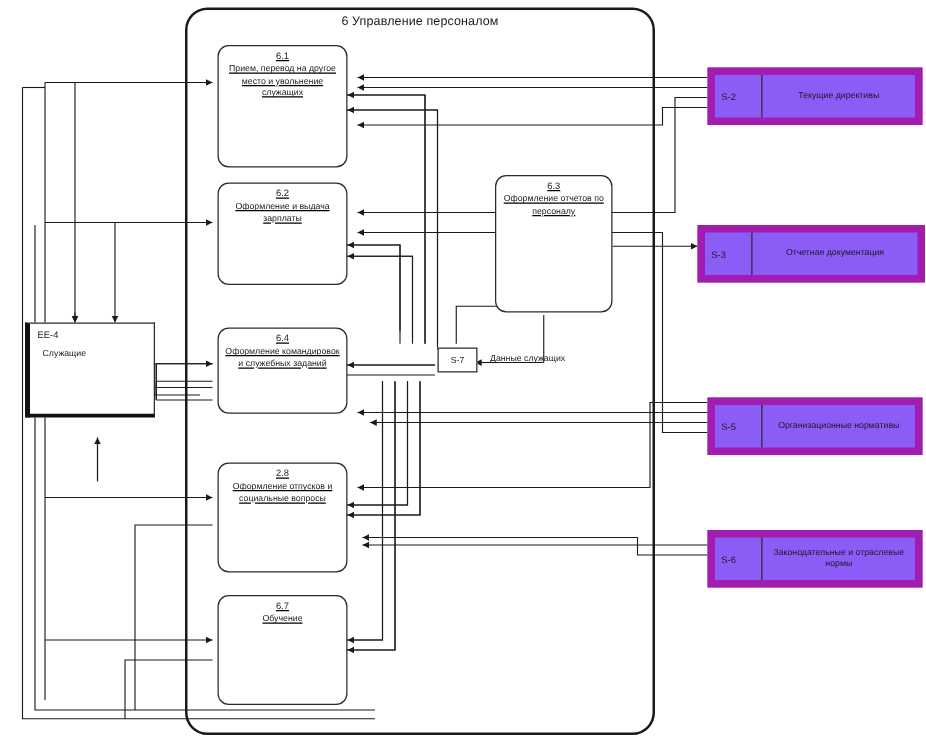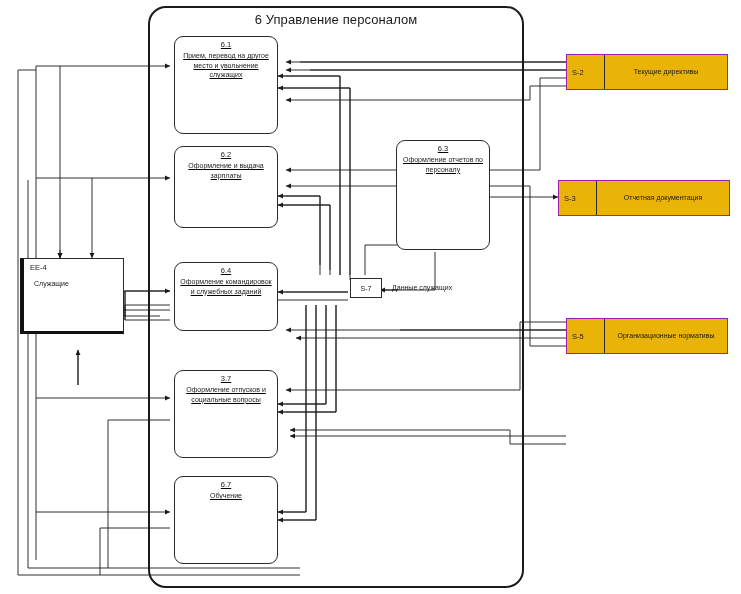--- a/index.html
+++ b/index.html
@@ -35,21 +35,21 @@
     align-items: center;
     text-align: center;
     overflow: hidden;
   }
   .outer-frame {
     border: 2px solid #1a1a1a;
     border-radius: 18px;
     background: transparent;
   }
   .outer-title {
-    font-size: 13px;
+    font-size: 10px;
     color: #1a1a1a;
     margin-top: 4px;
     letter-spacing: 0.1px;
   }
   .proc {
     border: 1px solid #2b2b2b;
     border-radius: 9px;
     background: #ffffff;
     text-decoration: underline;
   }
@@ -80,22 +80,22 @@
   }
   .entity .elabel {
     font-size: 7px;
     color: #1a1a1a;
     padding: 8px 0 0 10px;
   }
   .store {
     display: flex;
     flex-direction: row;
     align-items: stretch;
-    border: 1px solid #a21caf;
-    background: #eab308;
+    border: 6px solid #a21caf;
+    background: #8b5cf6;
     text-align: left;
   }
   .store .sid {
     width: 38px;
     flex: 0 0 38px;
     border-right: 1px solid #2b2b2b;
     font-size: 7.5px;
     color: #1a1a1a;
     display: flex;
     align-items: center;
@@ -245,21 +245,21 @@
     <div class="num">6.3</div>
     <div class="ttl">Оформление отчетов по персоналу</div>
   </div>
 
   <div class="box proc" style="left:174px; top:262px; width:104px; height:69px;">
     <div class="num">6.4</div>
     <div class="ttl">Оформление командировок и служебных заданий</div>
   </div>
 
   <div class="box proc" style="left:174px; top:370px; width:104px; height:88px;">
-    <div class="num">3.7</div>
+    <div class="num">2.8</div>
     <div class="ttl">Оформление отпусков и социальные вопросы</div>
   </div>
 
   <div class="box proc" style="left:174px; top:476px; width:104px; height:88px;">
     <div class="num">6.7</div>
     <div class="ttl">Обучение</div>
   </div>
 
   <div class="mini-box" style="left:350px; top:278px; width:32px; height:20px;">S-7</div>
   <div class="plain-label" style="left:392px; top:284px;">Данные служащих</div>
@@ -272,14 +272,18 @@
   <div class="store" style="position:absolute; left:558px; top:180px; width:170px; height:34px;">
     <div class="sid">S-3</div>
     <div class="sname">Отчетная документация</div>
   </div>
 
   <div class="store" style="position:absolute; left:566px; top:318px; width:160px; height:34px;">
     <div class="sid">S-5</div>
     <div class="sname">Организационные нормативы</div>
   </div>
 
+  <div class="store" style="position:absolute; left:566px; top:424px; width:160px; height:34px;">
+    <div class="sid">S-6</div>
+    <div class="sname">Законодательные и отраслевые нормы</div>
+  </div>
 
 </div>
 
 </body></html>

